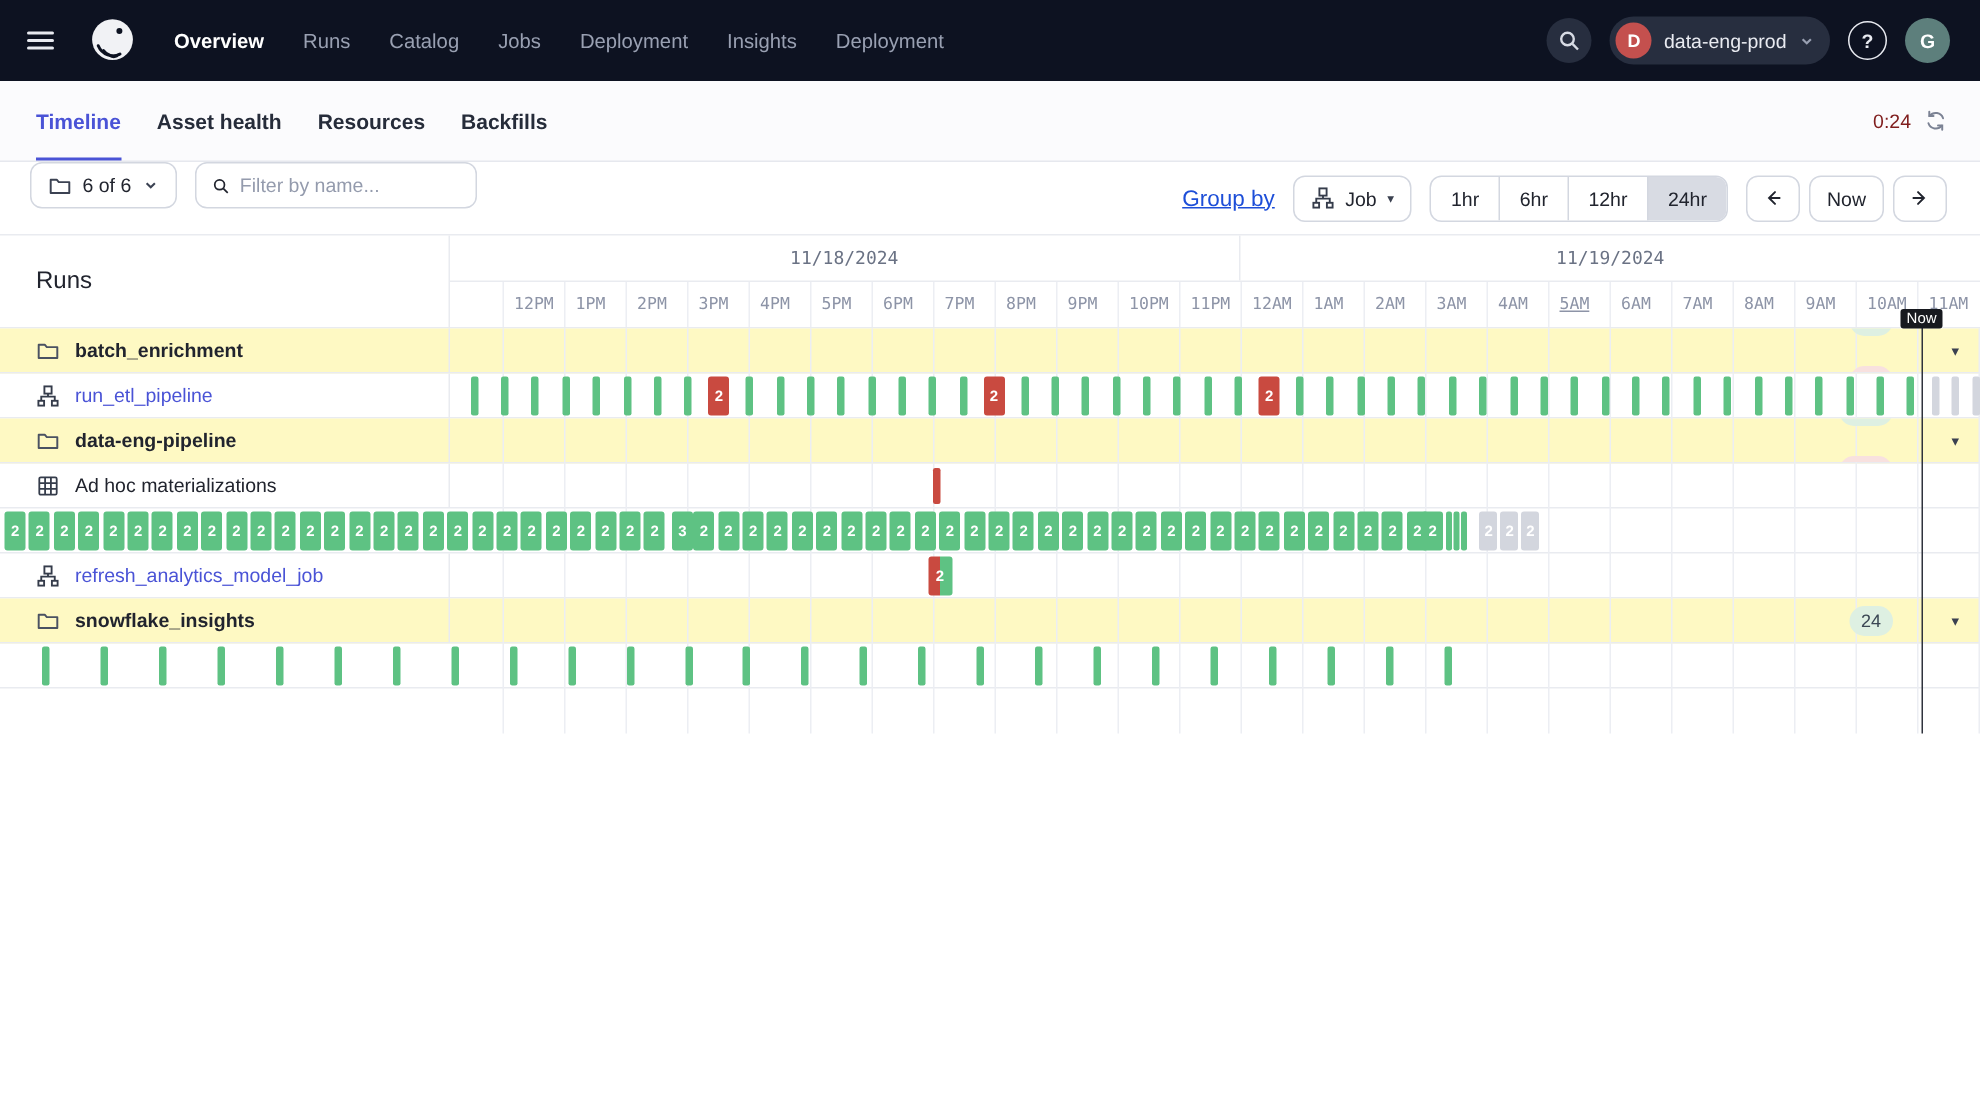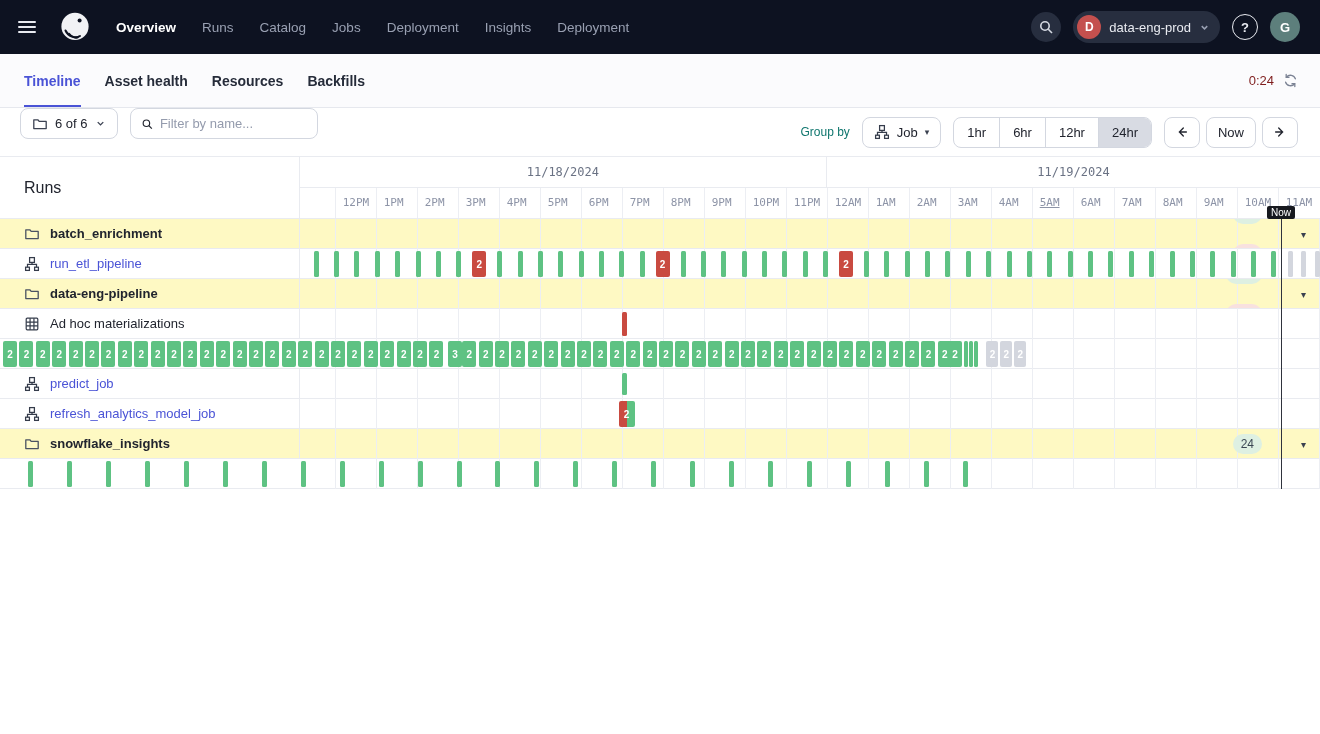--- a/index.html
+++ b/index.html
@@ -30,21 +30,21 @@
   .refresh-time { font-size:13px; color:#7f1d1d; }
   .icon-btn { background:none; border:none; cursor:pointer; display:flex; align-items:center; padding:2px; }
 
   
   .filterbar { height:48px; display:flex; padding:0 22px 0 20px; gap:12px; }
   .btn { height:31px; background:#fff; border:1px solid #d3d7e0; border-radius:8px; font-family:inherit; font-size:13px; color:#21242e; display:flex; align-items:center; gap:7px; padding:0 11px; cursor:pointer; }
   .search-box { height:31px; width:188px; border:1px solid #d3d7e0; border-radius:8px; display:flex; align-items:center; gap:7px; padding:0 10px; background:#fff; }
   .search-box input { border:none; outline:none; font-family:inherit; font-size:13px; color:#21242e; width:100%; background:transparent; }
   .search-box input::placeholder { color:#949bad; }
   .filter-right { margin-left:auto; display:flex; align-items:center; gap:12px; }
-  .groupby-label { font-size:12px; color:#0f766e; }
+  .groupby-label { font-size:15px; color:#1d4ed8;text-decoration:underline; }
   .seg-group { display:flex; height:31px; border:1px solid #d3d7e0; border-radius:8px; overflow:hidden; background:#fff; }
   .seg-btn { background:none; border:none; border-left:1px solid #d3d7e0; font-family:inherit; font-size:13px; color:#21242e; padding:0 13px; cursor:pointer; }
   .seg-btn:first-child { border-left:none; }
   .seg-btn.active { background:#d8dbe3; }
   .nav-arrows { display:flex; gap:6px; }
   .caret-txt { font-size:9px; color:#3b4150; }
 
   
   .timeline-section { position:relative; border-top:1px solid #e9ebf0; }
   .tl-header { display:flex; height:62px; border-bottom:1px solid #e9ebf0; }
@@ -431,36 +431,20 @@
         <div class="tl-row job">
           <div class="row-left">
             <span style="display: flex;">
               <svg class="ic" viewBox="0 0 16 16" fill="none" stroke="#353c4b" stroke-width="1.25">
                 <rect x="5.6" y="1.6" width="4.8" height="4.8"></rect>
                 <path d="M8 6.4v2M3.5 11.2V8.4h9v2.8"></path>
                 <rect x="1.6" y="11.2" width="3.8" height="3.2"></rect>
                 <rect x="10.6" y="11.2" width="3.8" height="3.2"></rect>
               </svg>
             </span>
-            <span class="row-name link">predict_job</span>
-          </div>
-          <div class="row-right">
-            <div class="bar success narrow" style="left: 322.056px; width: 5px; height: 22px; top: 4px;"></div>
-          </div>
-        </div>
-        <div class="tl-row job">
-          <div class="row-left">
-            <span style="display: flex;">
-              <svg class="ic" viewBox="0 0 16 16" fill="none" stroke="#353c4b" stroke-width="1.25">
-                <rect x="5.6" y="1.6" width="4.8" height="4.8"></rect>
-                <path d="M8 6.4v2M3.5 11.2V8.4h9v2.8"></path>
-                <rect x="1.6" y="11.2" width="3.8" height="3.2"></rect>
-                <rect x="10.6" y="11.2" width="3.8" height="3.2"></rect>
-              </svg>
-            </span>
             <span class="row-name link">refresh_analytics_model_job</span>
           </div>
           <div class="row-right">
             <div class="bar mixed" style="left: 318.606px; width: 16px;">2</div>
           </div>
         </div>
         <div class="tl-row group">
           <div class="row-left">
             <span style="display: flex;">
               <svg class="ic" viewBox="0 0 16 16" fill="none" stroke="#4a5262" stroke-width="1.3">

